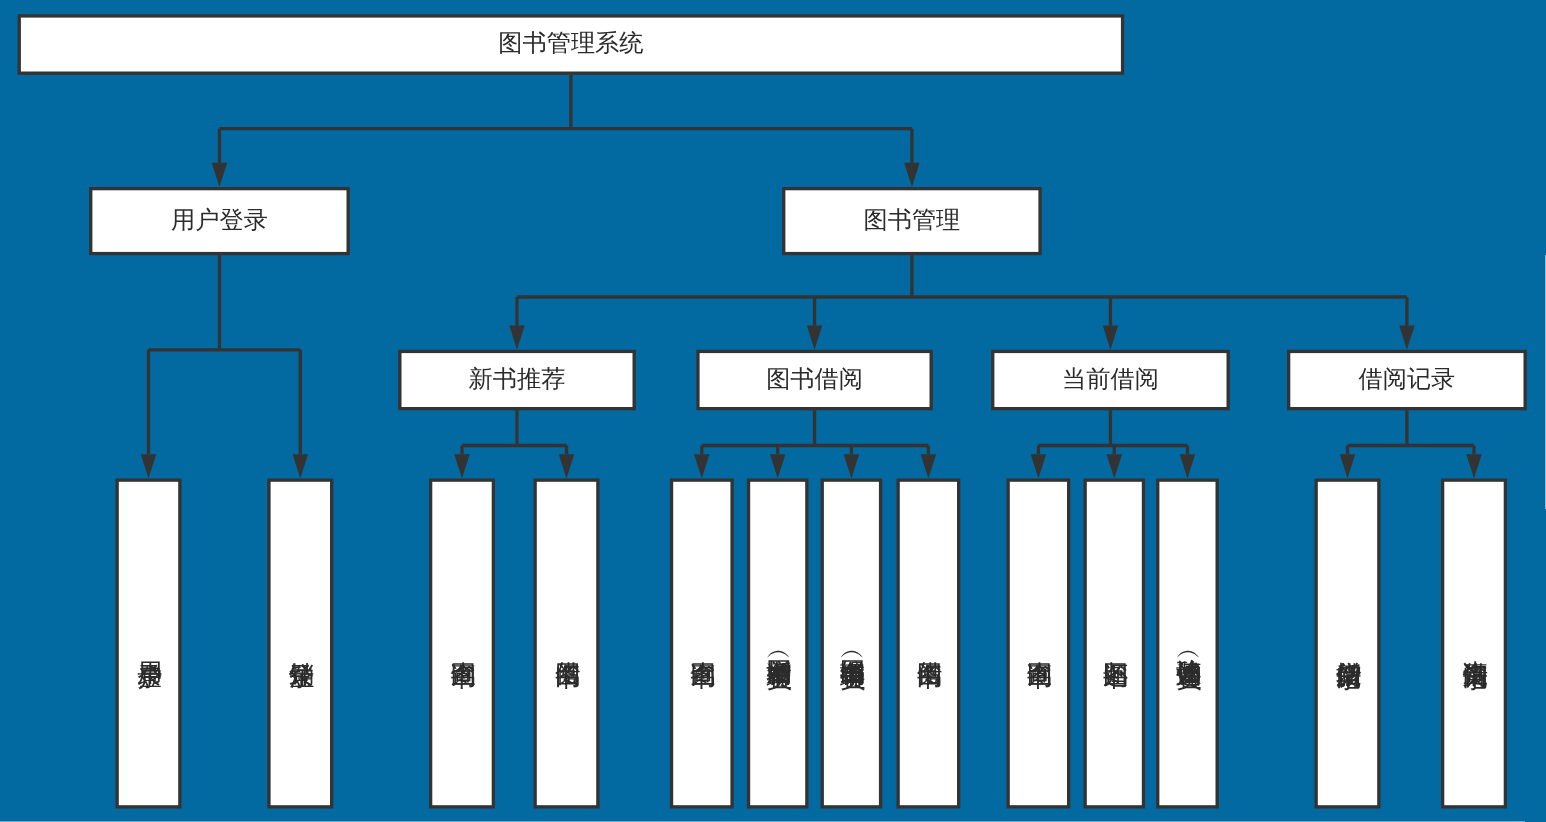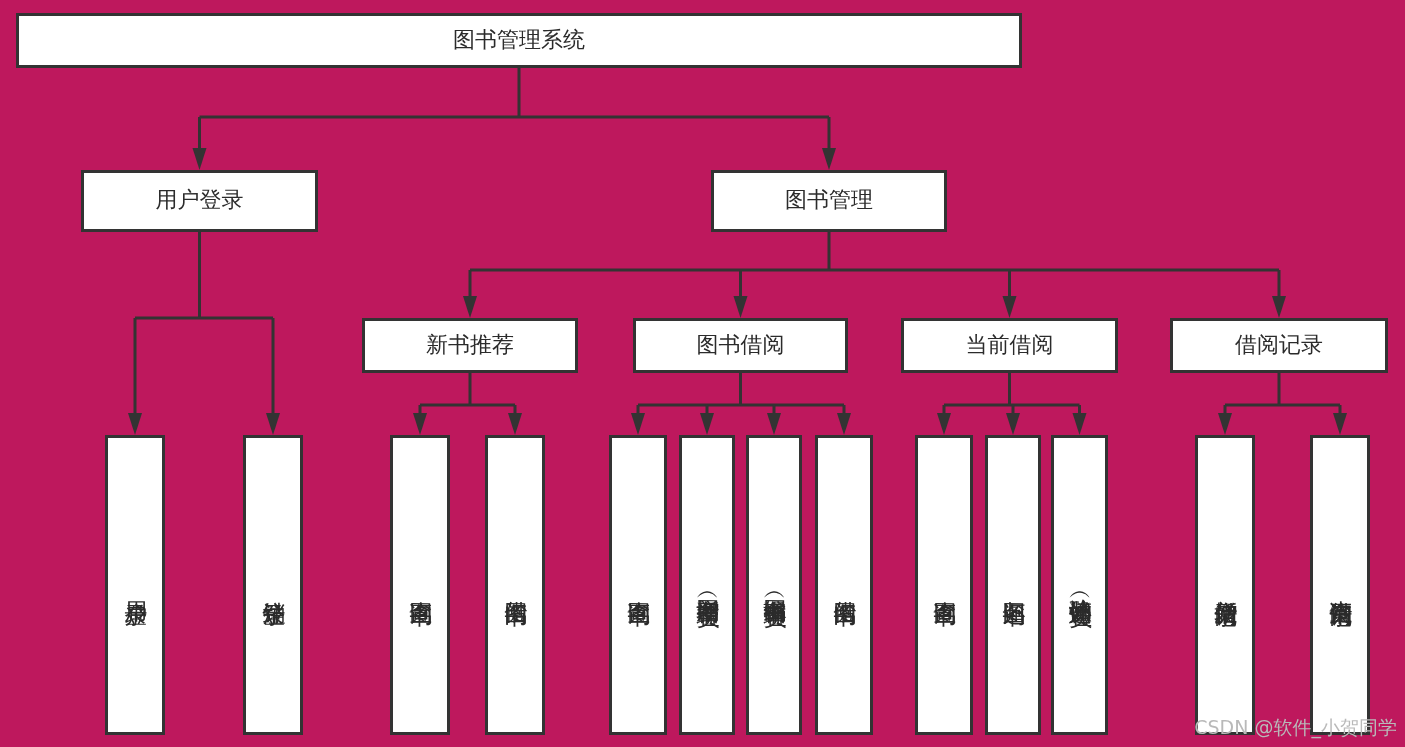--- a/index.html
+++ b/index.html
@@ -10,21 +10,21 @@
   body {
     width: 1405px;
     height: 747px;
     font-family: "DejaVu Sans", "Liberation Sans", sans-serif;
     overflow: hidden;
   }
   #diagram-root {
     position: relative;
     width: 1405px;
     height: 747px;
-    background: #be185d;
+    background: #0369a1;
   }
   svg#tree-svg {
     position: absolute;
     top: 0;
     left: 0;
     width: 1405px;
     height: 747px;
     display: block;
   }
   .node-box {
@@ -203,14 +203,13 @@
         <g>
           <rect x="1196.5" y="436.5" width="57" height="297" class="node-box"></rect>
           <text x="1225" y="585" class="leaf-label" writing-mode="tb" glyph-orientation-vertical="0" style="writing-mode: vertical-rl; text-orientation: upright;">新增借阅记录</text>
         </g>
         <g>
           <rect x="1311.5" y="436.5" width="57" height="297" class="node-box"></rect>
           <text x="1340" y="585" class="leaf-label" writing-mode="tb" glyph-orientation-vertical="0" style="writing-mode: vertical-rl; text-orientation: upright;">查询借阅记录</text>
         </g>
       </g>
   </svg>
-  <div class="watermark">CSDN @软件_小贺同学</div>
 </div>
 
 </body></html>

